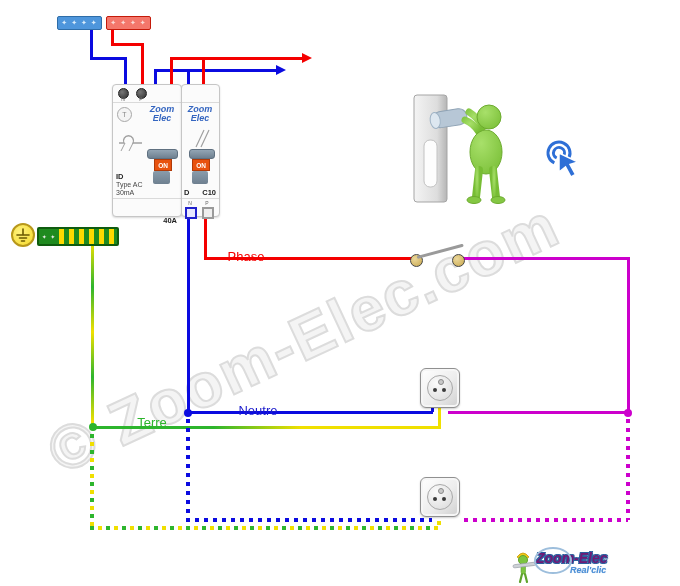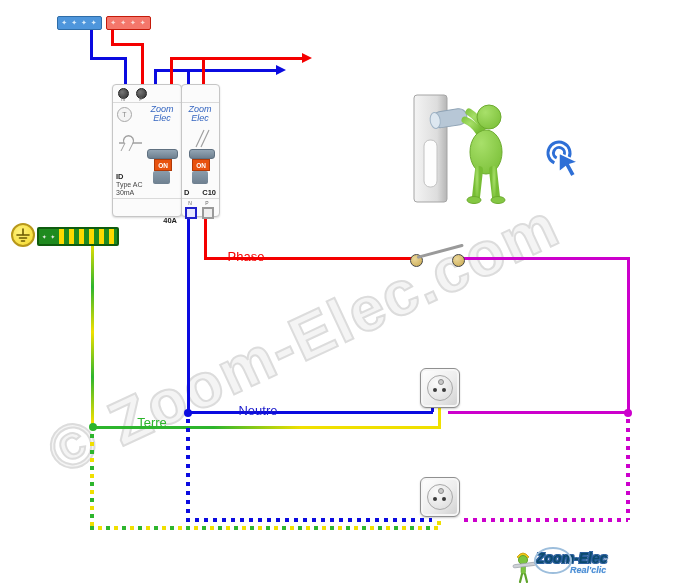--- a/index.html
+++ b/index.html
@@ -35,21 +35,21 @@
   #supply-p{left:106px;top:16px;background:#F4776B;border:1px solid #C41A0A;color:#FBD9D4;}
   
   .module{position:absolute;top:84px;height:131px;background:#FBFBFB;border:1px solid #C6C6C6;
     border-radius:4px;z-index:3;box-shadow:0 1px 2px rgba(0,0,0,0.15);}
   #module-diff{left:112px;width:68px;} #module-breaker{left:181px;width:37px;}
   .mod-strip-top{position:absolute;left:0;top:0;width:100%;height:17px;border-bottom:1px solid #DADADA;}
   .mod-strip-bot{position:absolute;left:0;top:113px;width:100%;height:0;border-top:1px solid #DADADA;}
   .screw{position:absolute;top:3px;width:9px;height:9px;border-radius:50%;
     background:radial-gradient(circle at 35% 35%,#777,#303030);border:1px solid #222;}
   .tlabel{position:absolute;top:11px;width:14px;text-align:center;font-size:5px;color:#666;}
-  .brand{position:absolute;text-align:center;font-size:9px;line-height:9px;font-weight:normal;
+  .brand{position:absolute;text-align:center;font-size:9px;line-height:9px;font-weight:bold;
     font-style:italic;color:#3465C0;}
   .tbtn{position:absolute;left:4px;top:22px;width:13px;height:13px;border:1px solid #A8A8A8;
     border-radius:50%;background:#F4F4F4;font-size:7px;color:#888;display:flex;
     align-items:center;justify-content:center;}
   .handle{position:absolute;height:8px;background:linear-gradient(#93A5B4,#6E8090);
     border:1px solid #5F7080;border-radius:3px;}
   .onbox{position:absolute;width:16px;height:10px;background:#E8520E;border:1px solid #B03A08;
     color:#fff;font-size:6.5px;font-weight:bold;display:flex;align-items:center;justify-content:center;}
   .lowgray{position:absolute;height:13px;background:linear-gradient(#8A9CAB,#6E8090);border-radius:2px;}
   .mlabel{position:absolute;font-size:7px;color:#444;}
@@ -82,21 +82,21 @@
   
   .wlabel{position:absolute;z-index:5;font-size:13px;text-align:center;margin-top:7px;}
   
   #title{left:412px;top:31px;width:250px;z-index:5;text-align:center;font-size:17px;line-height:21px;
     font-weight:bold;font-style:italic;color:#3A6CB5;}
   
   #footer{left:140px;top:565px;width:360px;z-index:5;text-align:center;font-size:11px;color:#4F5D9C;}
   
   #logo{left:512px;top:550px;width:126px;height:34px;z-index:5;}
   #logo-text{position:absolute;left:24px;top:0;font-size:14px;font-weight:bold;font-style:italic;
-    color:#0c4a6e;white-space:nowrap;
+    color:#701a75;white-space:nowrap;
     text-shadow:-1px -1px 0 #2B5F9E,1px -1px 0 #2B5F9E,-1px 1px 0 #2B5F9E,1px 1px 0 #2B5F9E;}
   #logo-tag{position:absolute;left:58px;top:15px;font-size:9px;font-weight:bold;font-style:italic;
     color:#4E8FD6;text-shadow:0 0 1px #9CC4E8;}
   #logo-lens{position:absolute;left:22px;top:-3px;width:34px;height:23px;border:2px solid #9DBEDC;
     border-radius:50%;pointer-events:none;}
   .svgbox{position:absolute;z-index:4;}
 </style>
 </head>
 <body>
 

